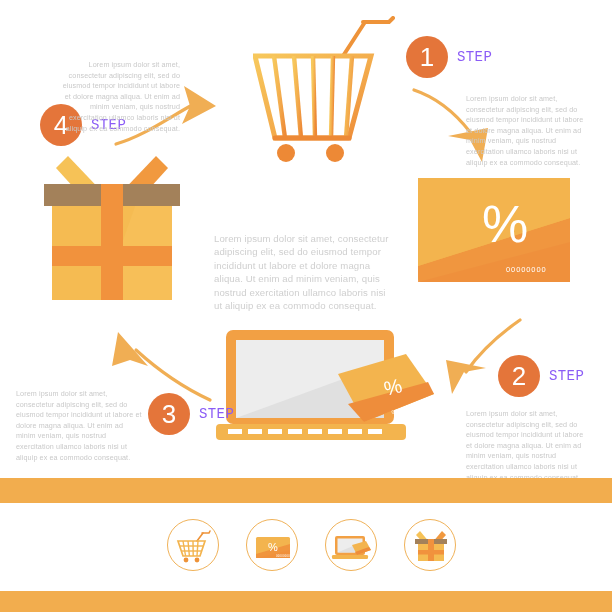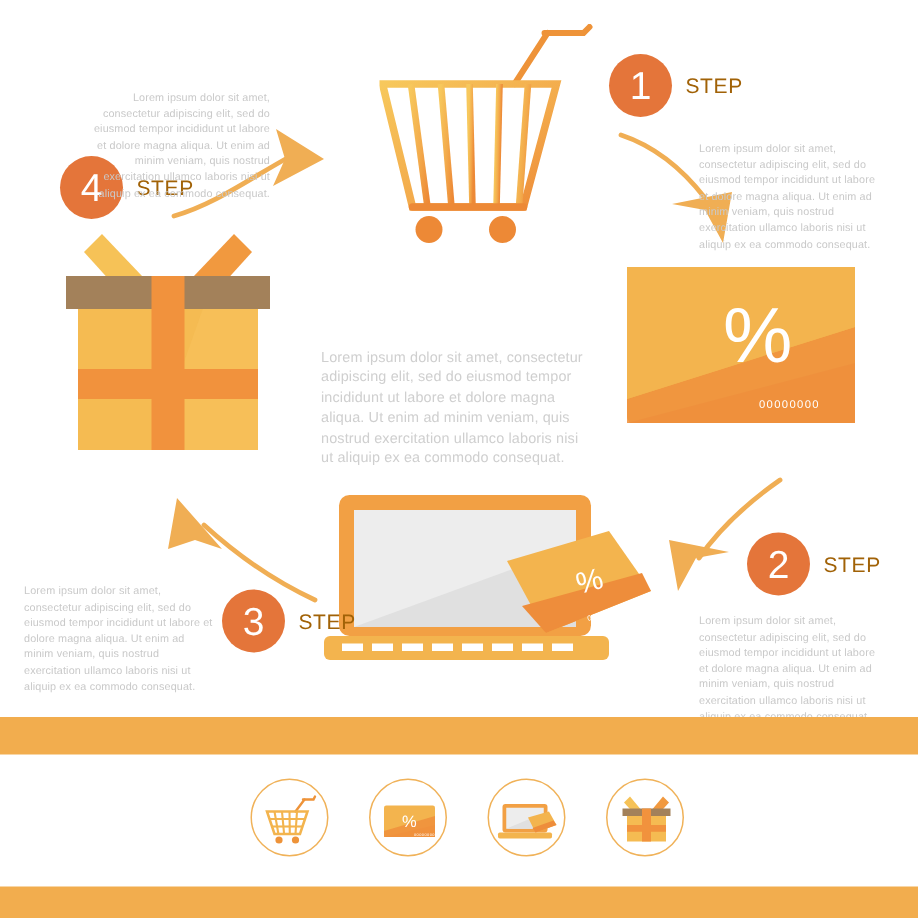--- a/index.html
+++ b/index.html
@@ -48,24 +48,24 @@
     background: #e4753a;
     color: #ffffff;
     font-size: 26px;
     line-height: 42px;
     text-align: center;
     font-family: "Liberation Sans", sans-serif;
     font-weight: 400;
   }
   .step-label {
     margin-left: 9px;
-    color: #a16207;
+    color: #8b5cf6;
     font-size: 14px;
     letter-spacing: 0.4px;
-    font-family: Liberation Sans, sans-serif;
+    font-family: Liberation Mono, monospace;
   }
 
   
   .band {
     position: absolute;
     left: 0;
     width: 612px;
     background: #f2ad4e;
   }
   #band-top   { top: 478px; height: 25px; }

